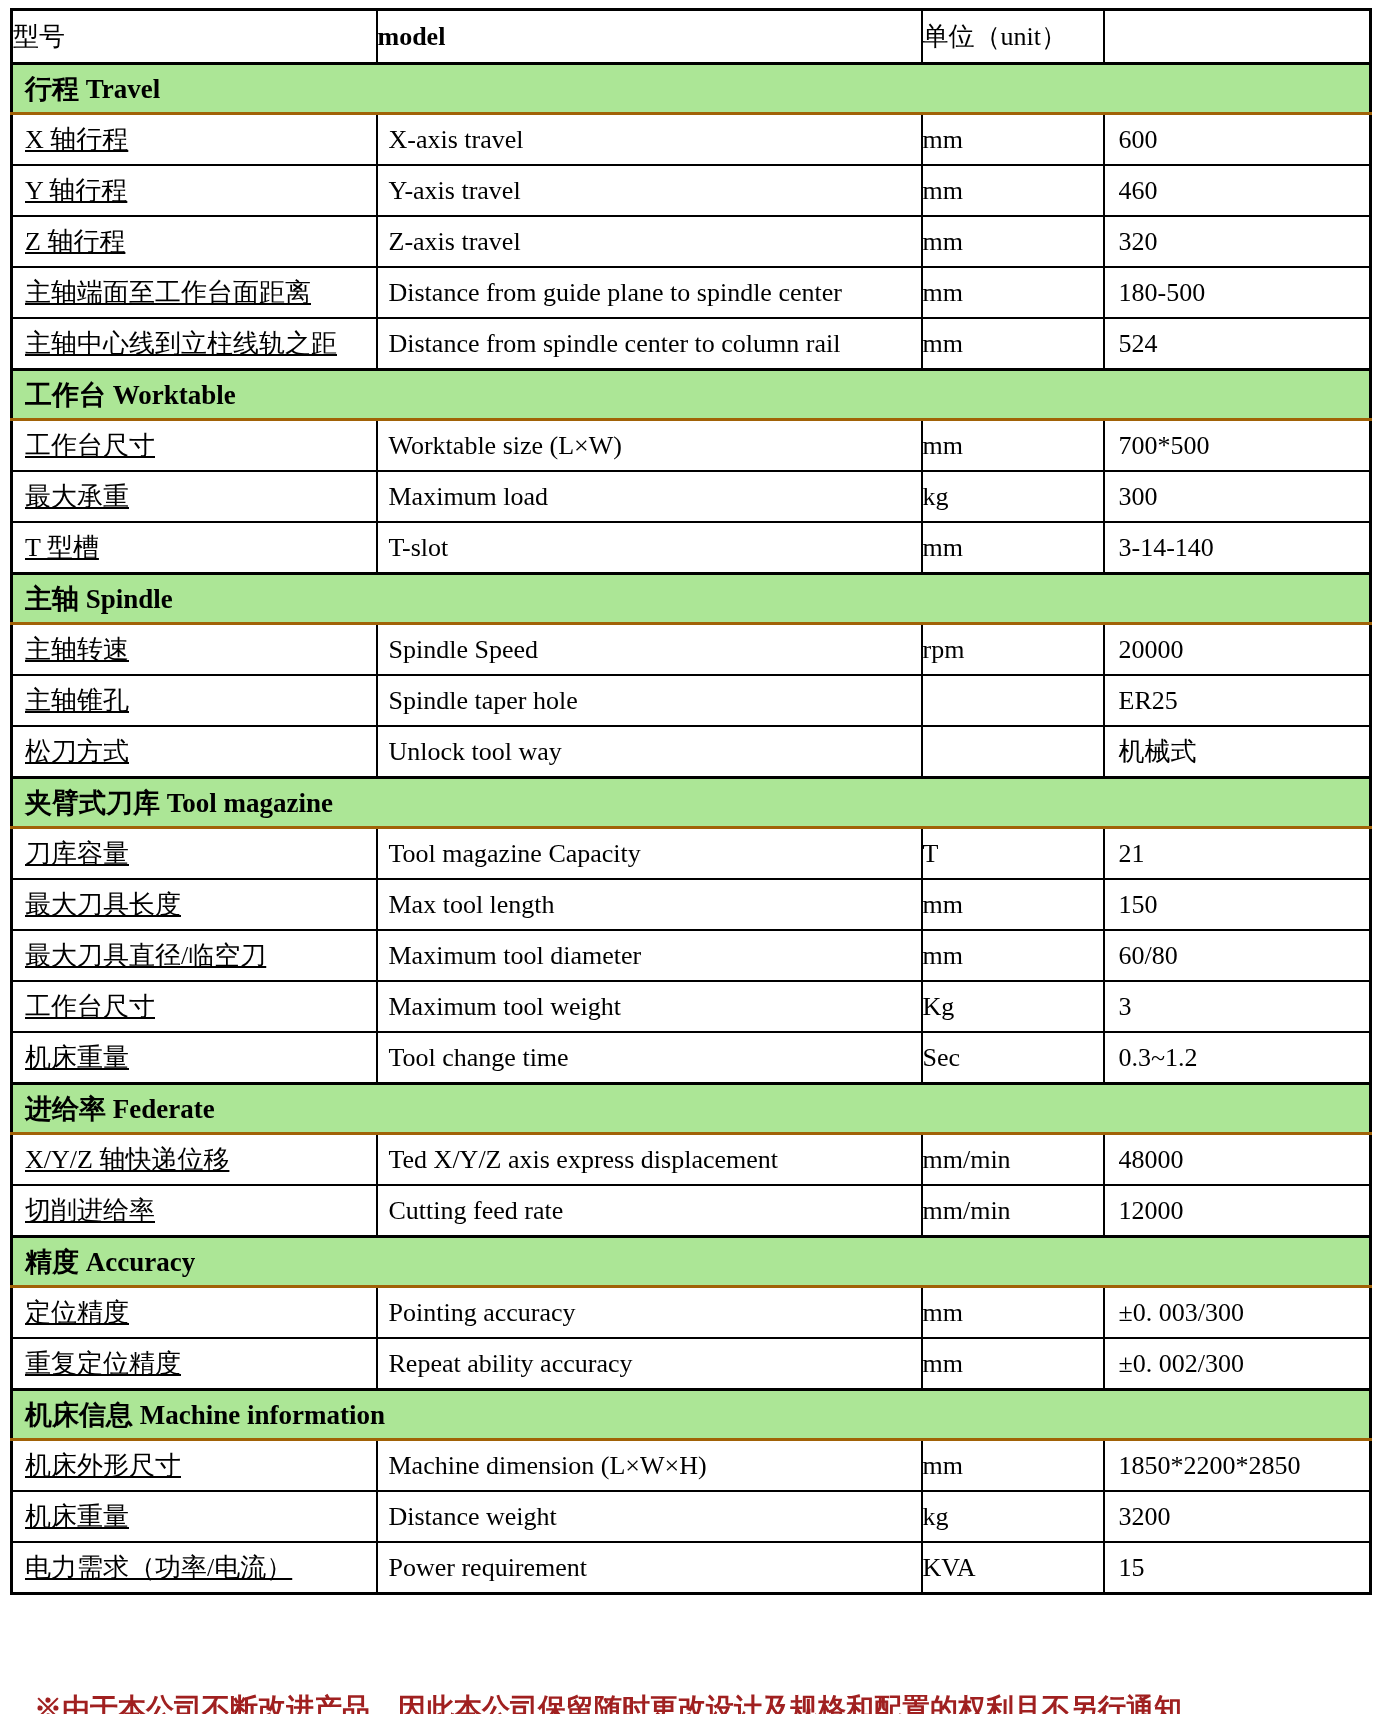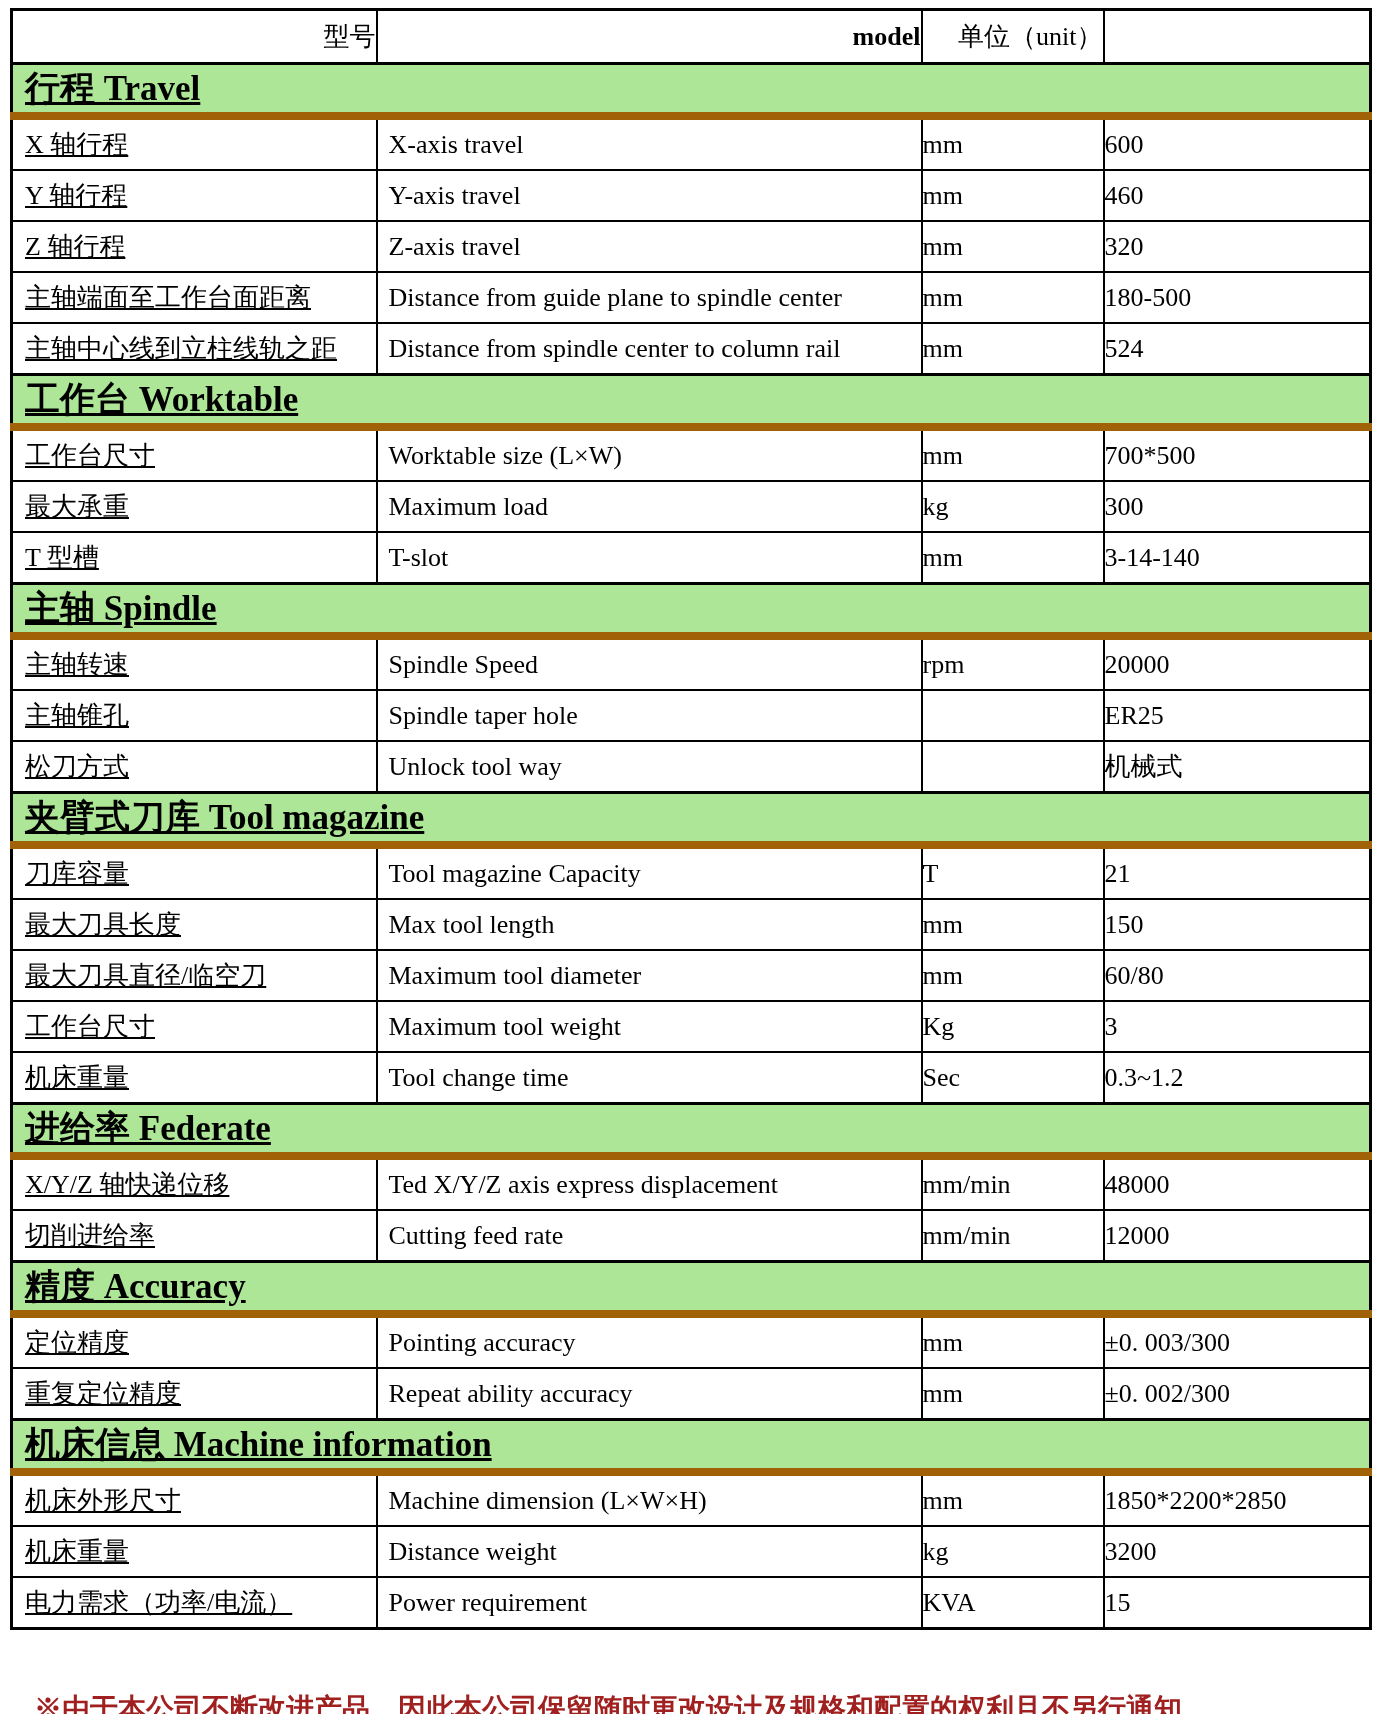--- a/index.html
+++ b/index.html
@@ -28,37 +28,36 @@
   }
   td {
     border: 2px solid #000;
     color: #000;
     font-size: 26px;
     vertical-align: middle;
     padding: 0;
     overflow: hidden;
     white-space: nowrap;
   }
-  tr.header-row td { height: 51px; text-align: right; }
+  tr.header-row td { height: 51px; text-align: left; }
   tr.header-row td.col-model { font-weight: bold; }
   tr.data-row td { height: 49px; }
   tr.data-row td.col-cn   { text-align: left; padding-left: 12px; text-decoration: underline; }
   tr.data-row td.col-en   { text-align: left; padding-left: 11px; }
   tr.data-row td.col-unit { text-align: left; }
-  tr.data-row td.col-val  { text-align: left; }
+  tr.data-row td.col-val  { text-align: left; padding-left: 14px; }
   tr.section-row td {
     height: 47px;
     background: var(--section-bg, #ACE696);
     font-weight: bold;
     text-align: left;
     padding-left: 12px;
     border-top: 3px solid #000;
-    border-bottom: 8px solid #a16207;
-    font-size: 35px;
-    text-decoration: underline;
+    border-bottom: 3px solid #a16207;
+    font-size: 27px;
   }
   .footer-note {
     position: absolute;
     left: 34px;
     top: 1692px;
     font-size: 28px;
     font-weight: bold;
     line-height: 34px;
     color: var(--note-color, #A02020);
     white-space: nowrap;

